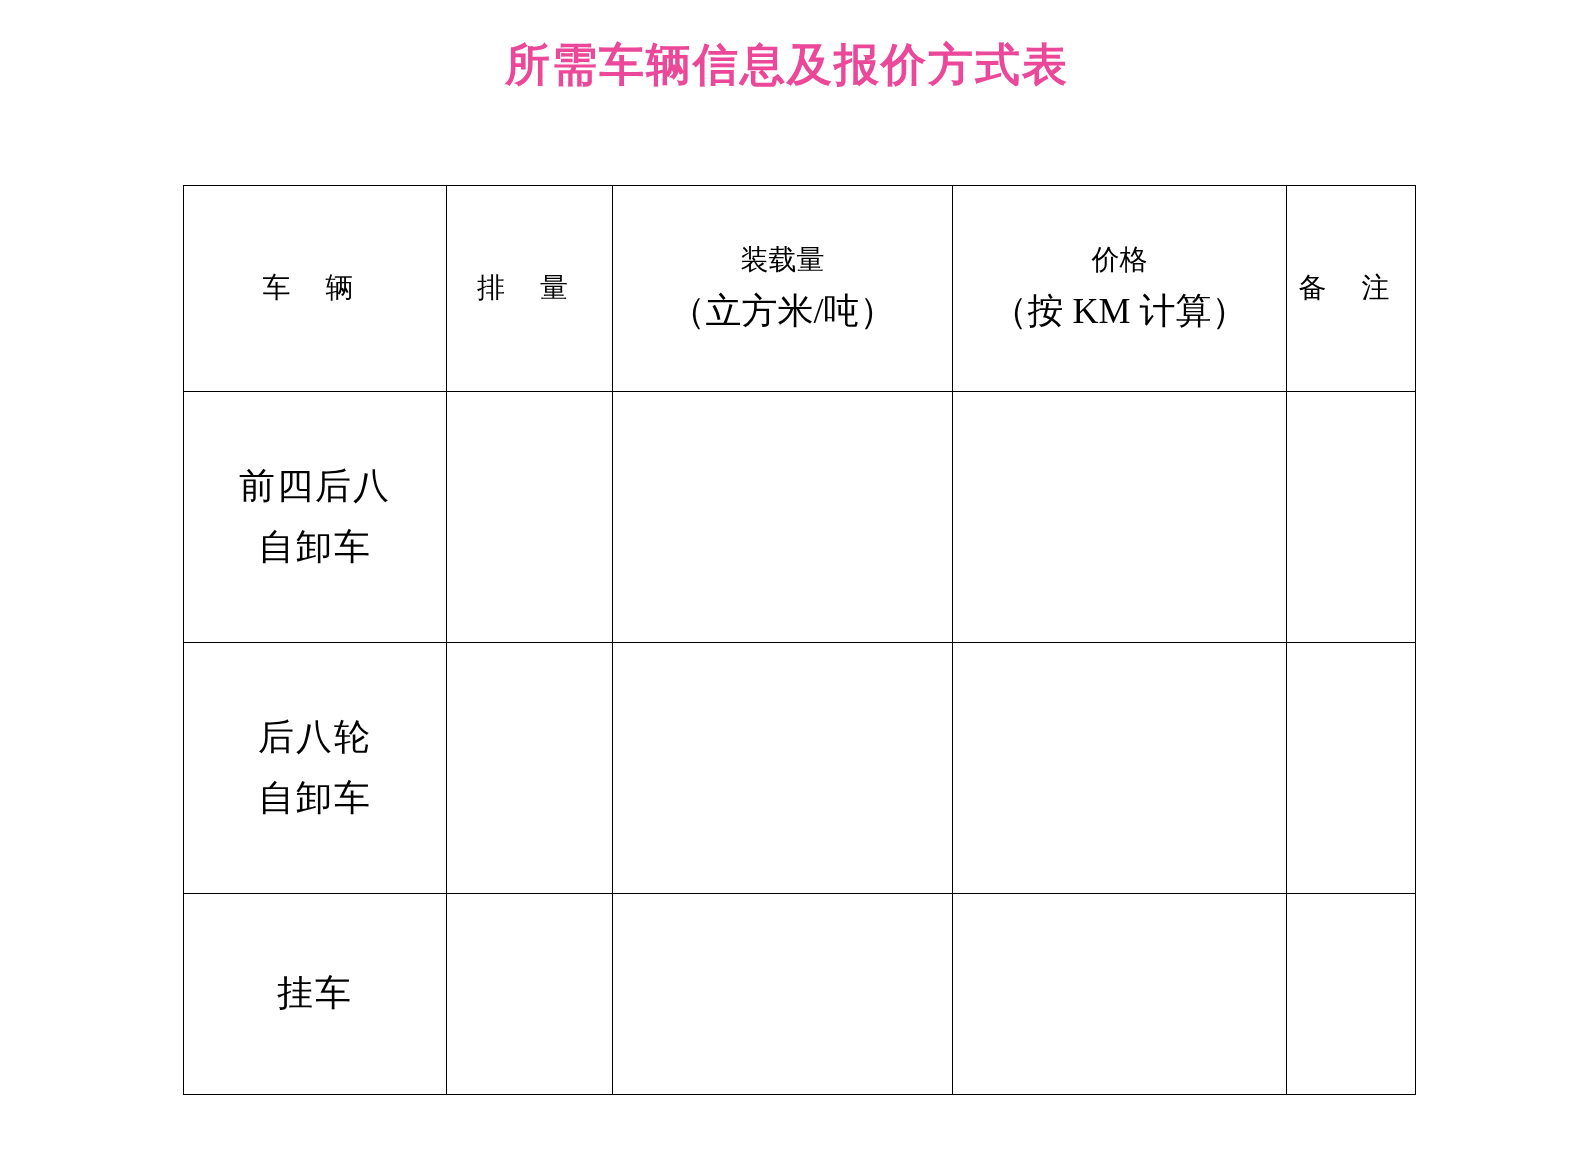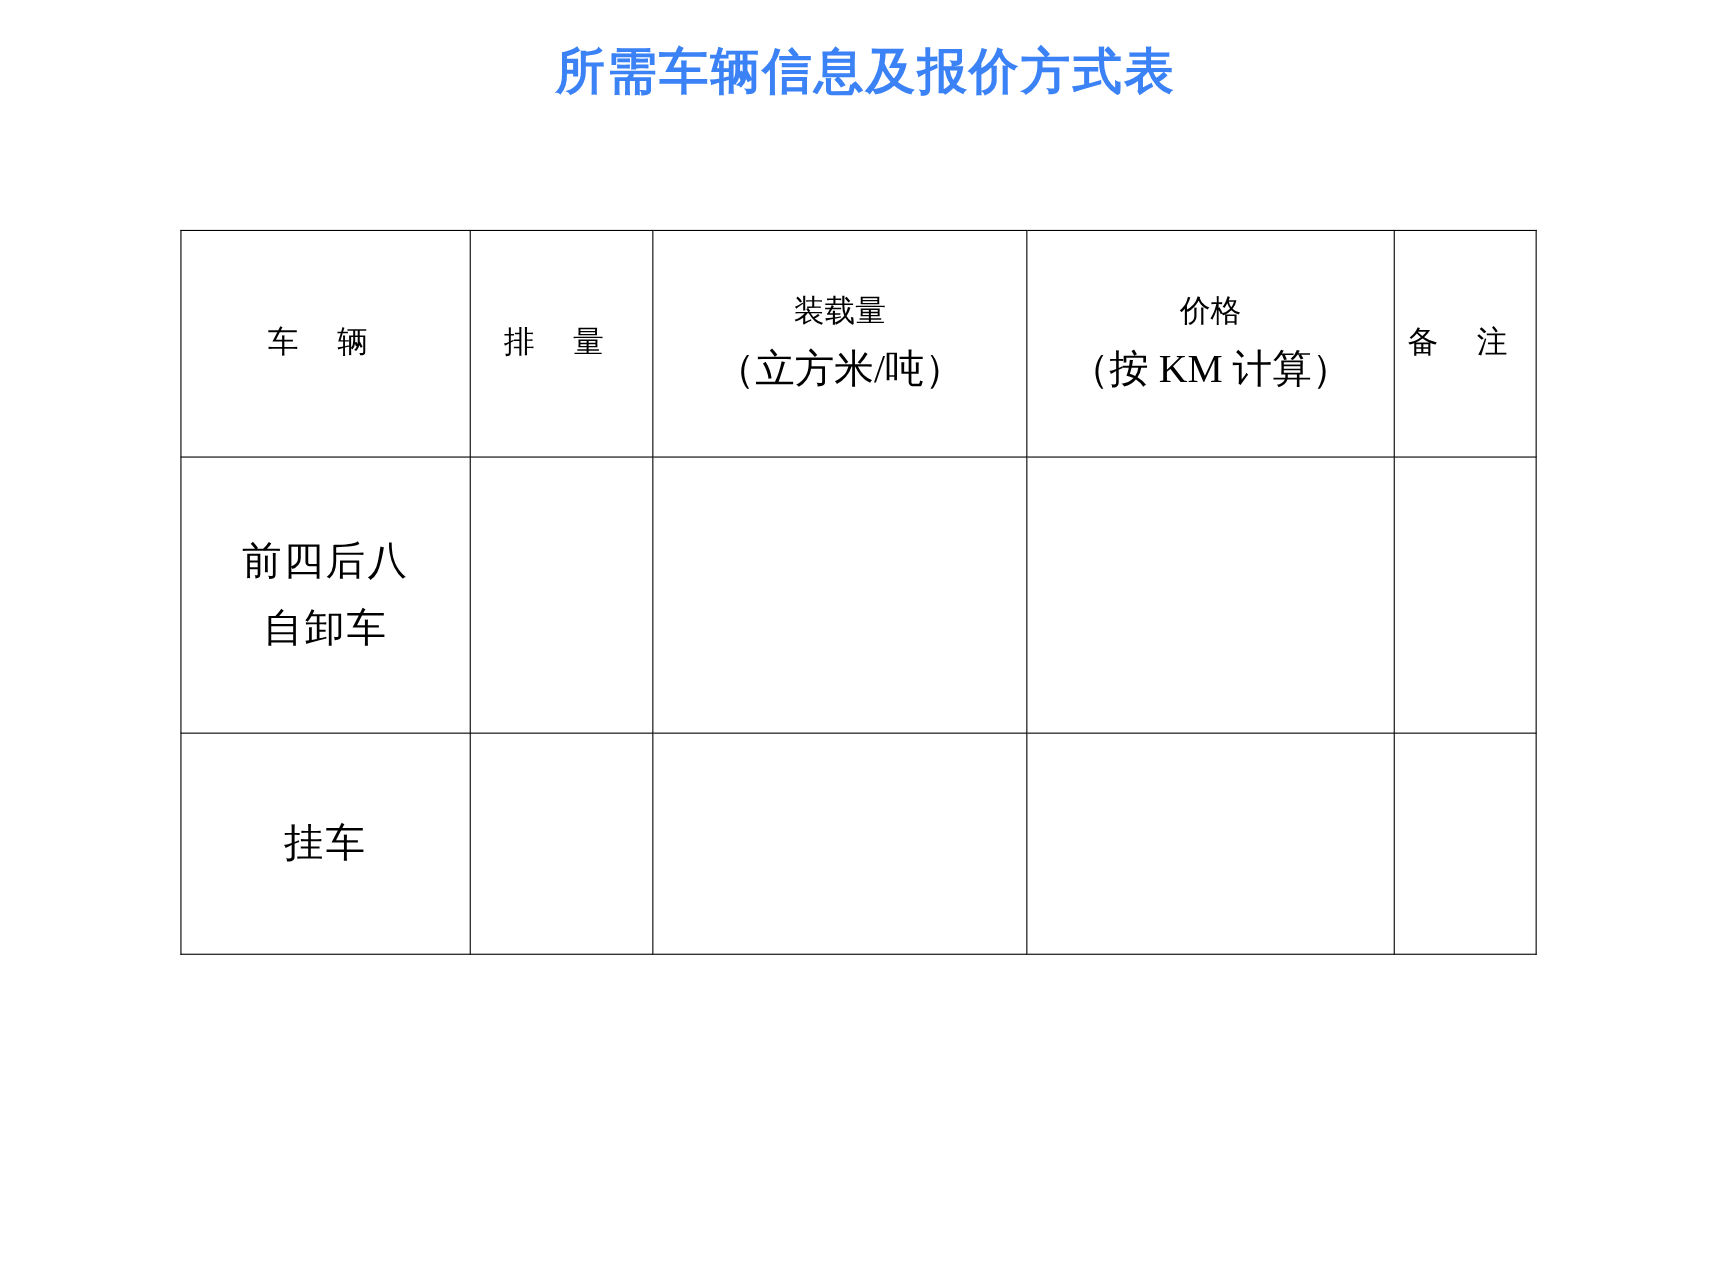--- a/index.html
+++ b/index.html
@@ -25,29 +25,28 @@
 
   .doc-title {
     text-align: center;
     font-family: "Liberation Serif", "DejaVu Serif", serif;
     font-weight: bold;
     font-size: 45px;
     letter-spacing: 2px;
     margin: 0;
     padding-top: 38px;
     line-height: 1.2;
-    color: #3b82f6;
+    color: #ec4899;
   }
 
   .table-wrap {
     position: absolute;
-    left: 164px;
+    left: 183px;
     top: 185px;
     width: 1232px;
-    margin-top: 24px;
   }
 
   table.vehicle-table {
     border-collapse: collapse;
     width: 1232px;
     table-layout: fixed;
   }
 
   table.vehicle-table td,
   table.vehicle-table th {
@@ -152,20 +151,32 @@
               <span>前四后八</span>
               <span class="l2">自卸车</span>
             </div>
           </td>
           <td class="blank-cell"></td>
           <td class="blank-cell"></td>
           <td class="blank-cell"></td>
           <td class="blank-cell"></td>
         </tr>
 
+        <tr class="row-tall">
+          <td>
+            <div class="cell-label">
+              <span>后八轮</span>
+              <span class="l2">自卸车</span>
+            </div>
+          </td>
+          <td class="blank-cell"></td>
+          <td class="blank-cell"></td>
+          <td class="blank-cell"></td>
+          <td class="blank-cell"></td>
+        </tr>
 
         <tr class="row-short">
           <td>
             <div class="cell-label">
               <span>挂车</span>
             </div>
           </td>
           <td class="blank-cell"></td>
           <td class="blank-cell"></td>
           <td class="blank-cell"></td>

